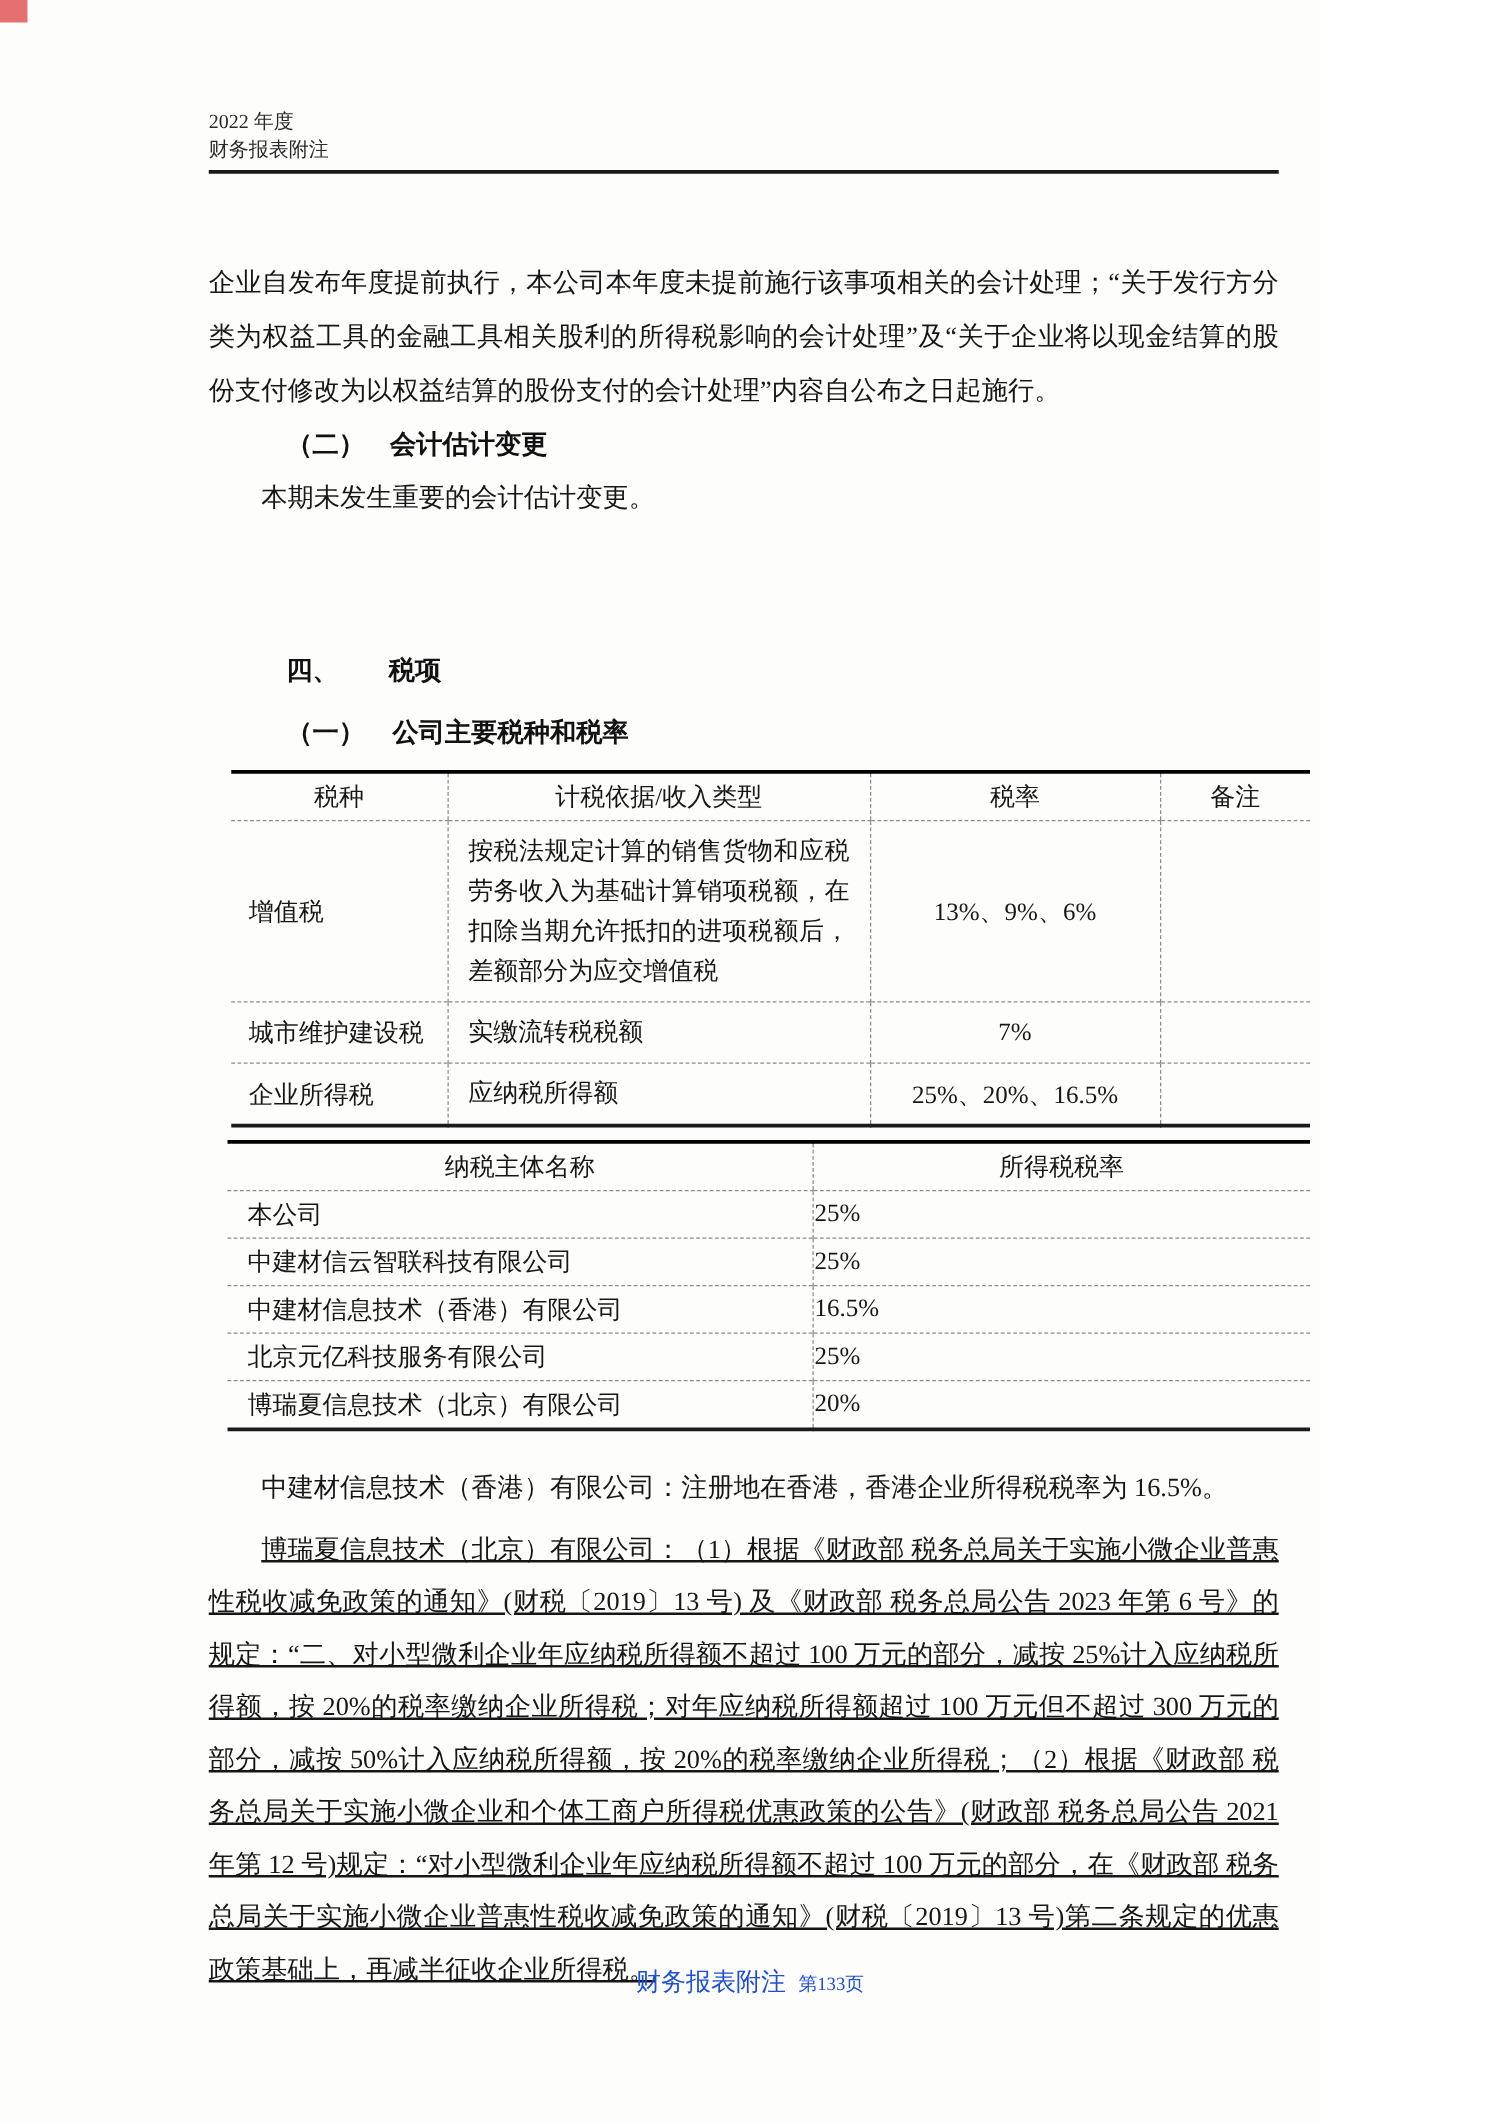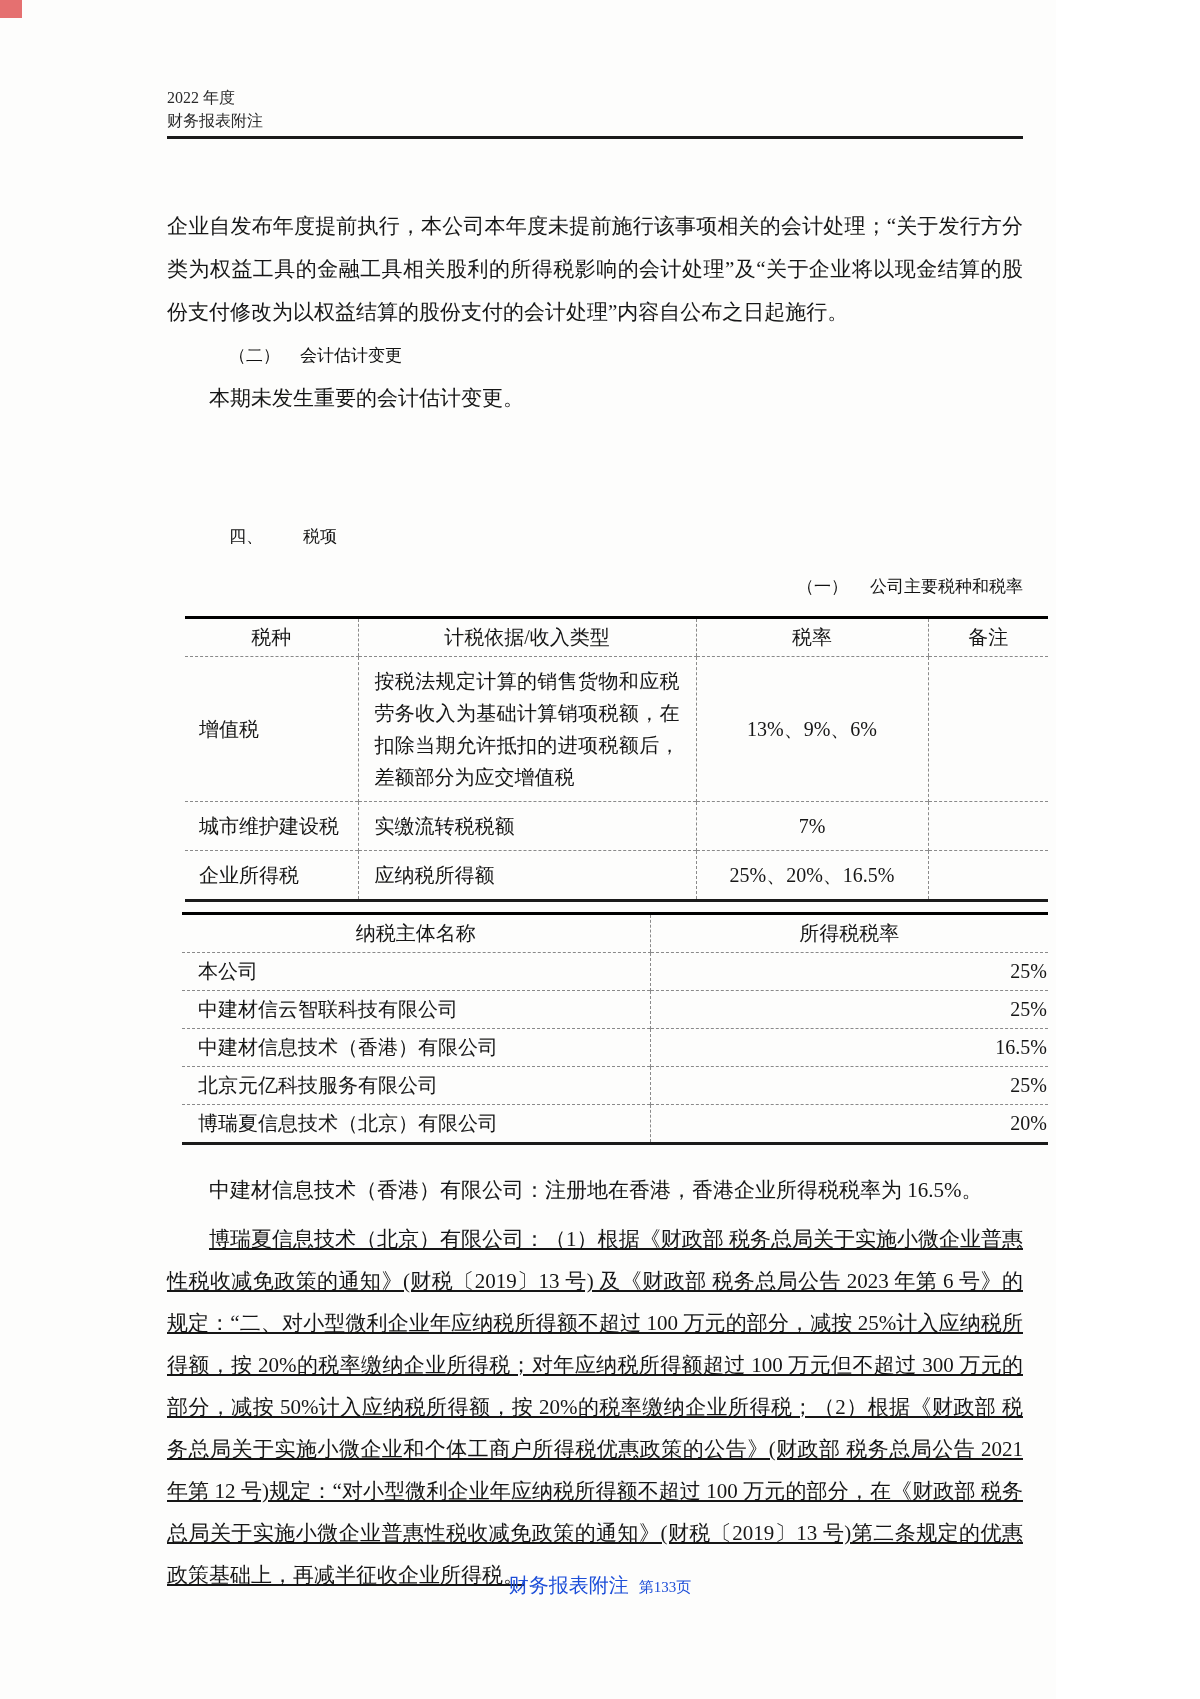--- a/index.html
+++ b/index.html
@@ -47,31 +47,31 @@
     margin: 0;
     font-size: 21px;
     line-height: 43px;
     text-align: justify;
     color: #161616;
   }
   .para.indent { text-indent: 2em; }
   .intro-para { margin-top: 66px; }
   .heading {
     margin: 0;
-    font-size: 17px;
+    font-size: 21px;
     line-height: 43px;
-    font-weight: normal;
+    font-weight: bold;
     color: #111;
   }
   .heading .h-num { display: inline-block; }
   .h2-estimate { margin-left: 62px; }
   .h2-estimate .h-num { margin-right: 20px; }
   .h1-tax { margin-top: 95px; margin-left: 62px; }
   .h1-tax .h-num { margin-right: 40px; }
-  .h2-taxrates { margin-top: 7px; margin-left: 62px; text-align: right; }
+  .h2-taxrates { margin-top: 7px; margin-left: 62px; }
   .h2-taxrates .h-num { margin-right: 22px; }
   .estimate-body { margin-top: 0; }
   
   table {
     border-collapse: collapse;
     table-layout: fixed;
     font-size: 20px;
     color: #161616;
   }
   .tbl {
@@ -94,21 +94,21 @@
   .tbl1 td.c-tax { padding-left: 14px; height: 35px; }
   .tbl1 td.c-basis {
     padding: 8px 16px;
     text-align: justify;
     line-height: 32px;
   }
   .tbl1 td.c-rate { text-align: center; }
   .tbl1 td.c-note { }
   .tbl2 { margin-top: 10px; margin-left: 15px; width: 866px; }
   .tbl2 td.c-name { padding-left: 16px; height: 35px; }
-  .tbl2 td.c-rate { text-align: right; }
+  .tbl2 td.c-rate { text-align: left; }
   .note-intro { margin-top: 7px; }
   .hk-note { margin-top: 24px; }
   .brx-note { margin-top: 6px; line-height: 42px; text-decoration: underline; }
   
   .doc-footer {
     position: absolute;
     left: 0;
     top: 1572px;
     width: 1200px;
     text-align: center;

